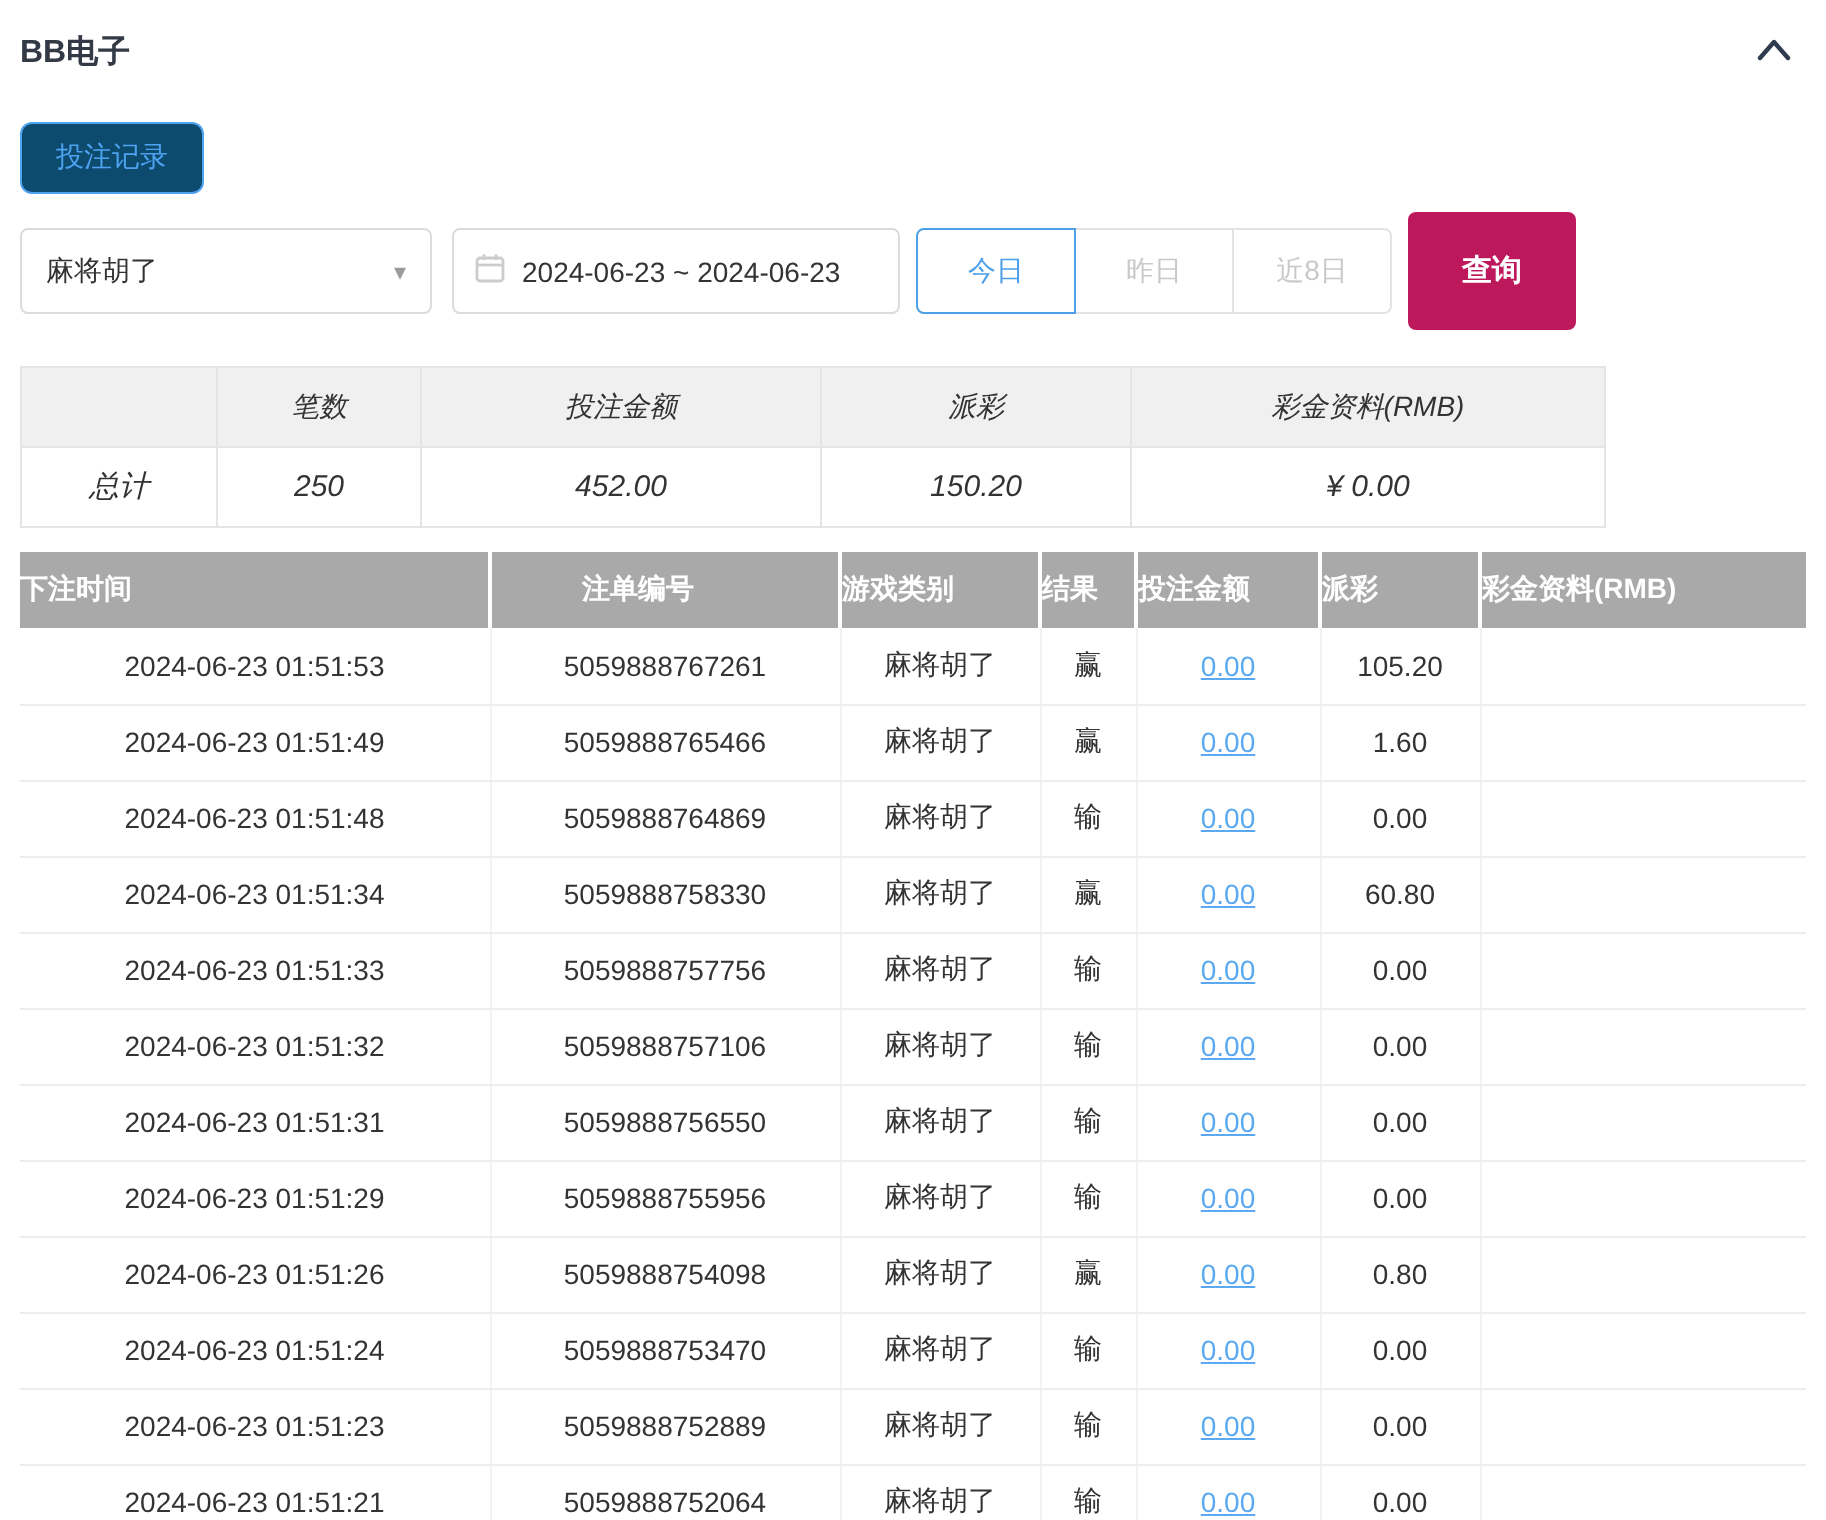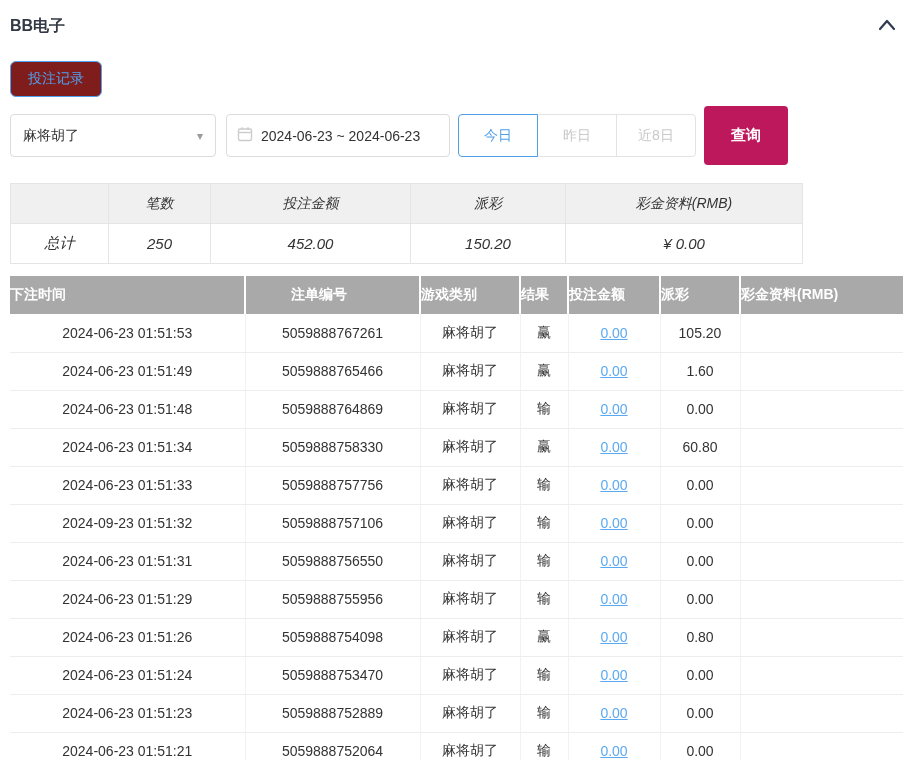--- a/index.html
+++ b/index.html
@@ -7,21 +7,21 @@
   .page {
     width: 913px; height: 760px; overflow: hidden; position: relative;
     background: #fff; font-family: "Liberation Sans", sans-serif; color: #333;
   }
   
   .panel-header { display: flex; justify-content: space-between; align-items: center; padding: 16px 14px 0 10px; }
   .panel-title { font-size: 16px; font-weight: bold; color: #333a45; }
   .collapse-btn { background: none; border: none; cursor: pointer; display: flex; align-items: center; padding: 2px; }
   
   .tabs { display: flex; gap: 10px; margin: 24px 10px 0 10px; }
-  .tab { height: 36px; padding: 0 17px; border-radius: 6px; background: #7f1d1d; font-size: 14px; cursor: pointer; }
+  .tab { height: 36px; padding: 0 17px; border-radius: 6px; background: #0c4a6e; font-size: 14px; cursor: pointer; }
   .tab.active { border: 1px solid #4da3f0; color: #4da3f0; }
   .tab.inactive { border: 1px solid #e7e7e7; color: #bcbcbc; }
   
   .filters { display: flex; align-items: center; margin: 9px 10px 0 10px; }
   .select-box {
     width: 206px; height: 43px; border: 1px solid #dcdcdc; border-radius: 4px;
     display: flex; align-items: center; justify-content: space-between;
     padding: 0 12px; font-size: 14px; color: #333; cursor: pointer; background: #fff;
   }
   .caret { color: #9b9b9b; font-size: 12px; }
@@ -183,21 +183,21 @@
         <tr>
       <td>2024-06-23 01:51:33</td>
       <td>5059888757756</td>
       <td>麻将胡了</td>
       <td>输</td>
       <td><a class="amount-link">0.00</a></td>
       <td>0.00</td>
       <td></td>
     </tr>
         <tr>
-      <td>2024-09-23 01:51:32</td>
+      <td>2024-06-23 01:51:32</td>
       <td>5059888757106</td>
       <td>麻将胡了</td>
       <td>输</td>
       <td><a class="amount-link">0.00</a></td>
       <td>0.00</td>
       <td></td>
     </tr>
         <tr>
       <td>2024-06-23 01:51:31</td>
       <td>5059888756550</td>

